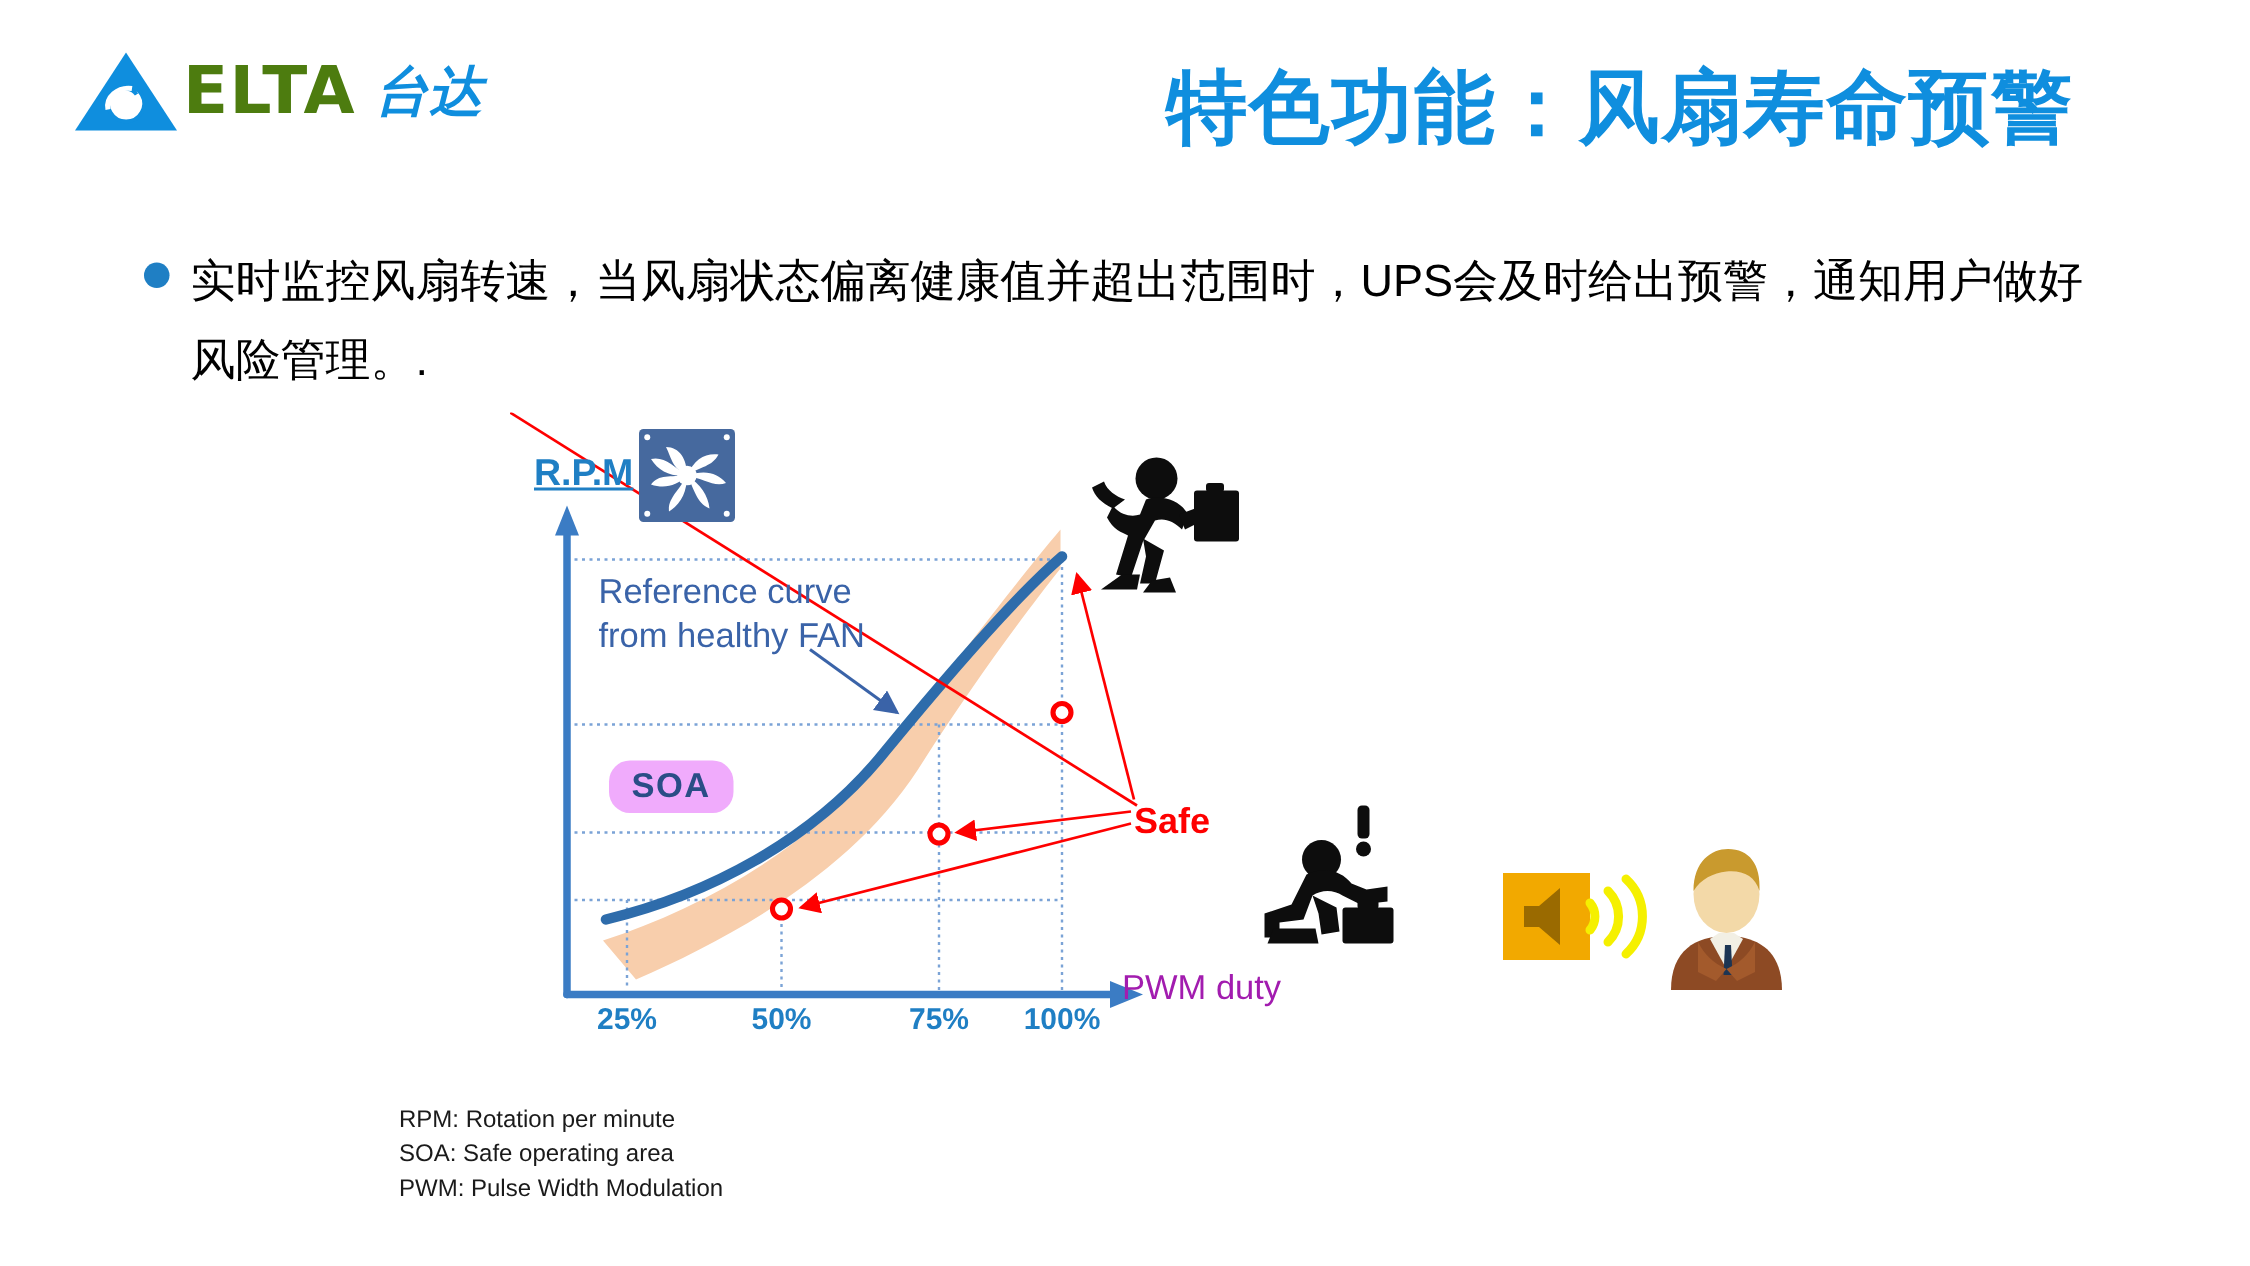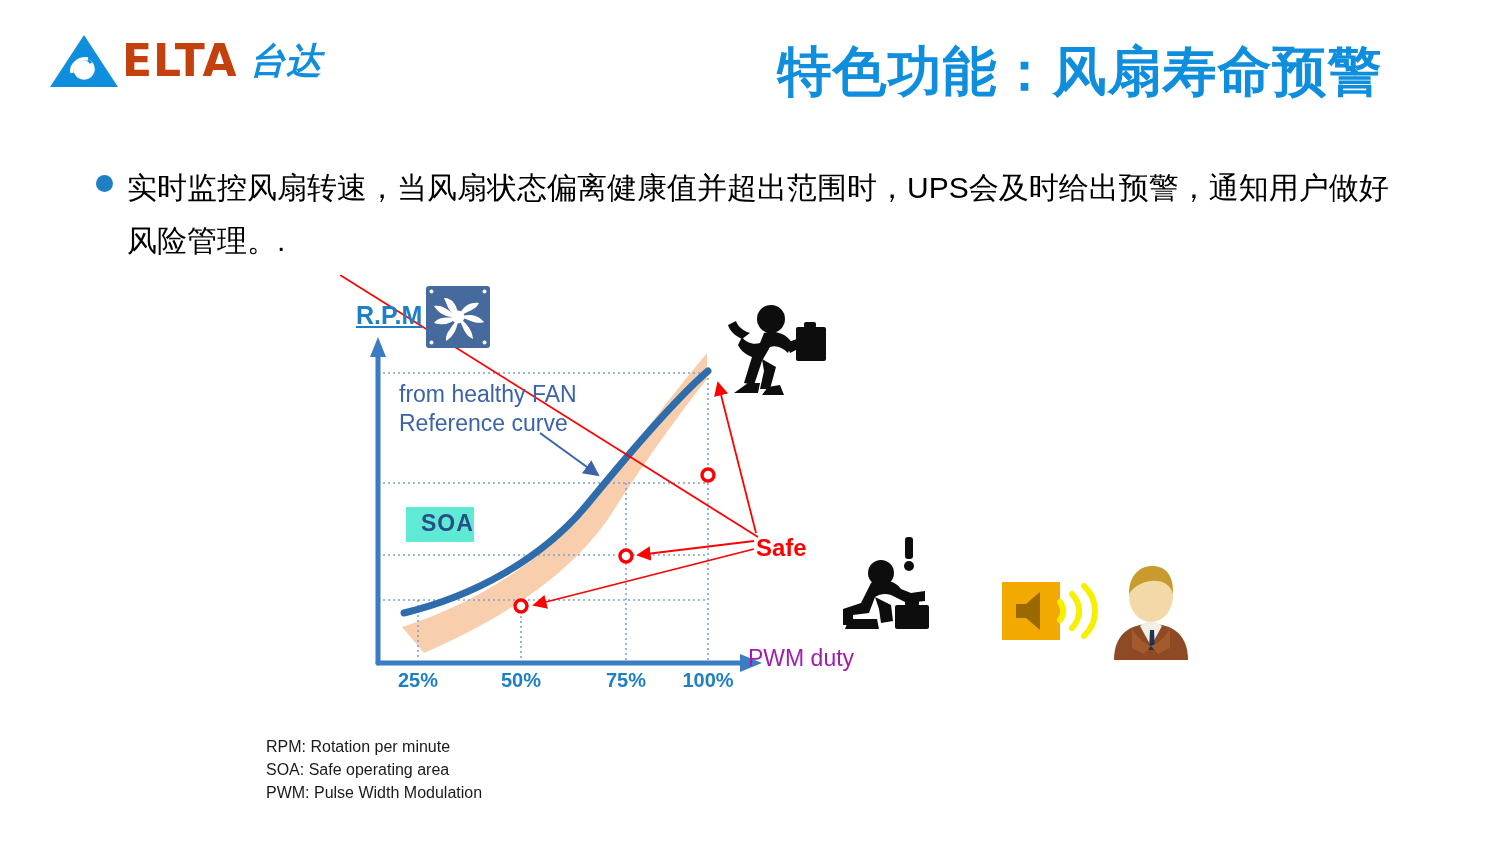--- a/index.html
+++ b/index.html
@@ -30,21 +30,21 @@
     height: 58px;
   }
   .delta-triangle {
     position: relative;
     width: 72px;
     height: 56px;
   }
   .logo-wordmark {
     font-size: 44px;
     font-weight: bold;
-    color: #c2410c;
+    color: #4d7c0f;
     letter-spacing: 1px;
     line-height: 56px;
     margin-left: 2px;
     font-family: "DejaVu Sans", sans-serif;
   }
   .logo-cn-mark {
     font-size: 36px;
     font-weight: bold;
     color: #0f8ede;
     line-height: 56px;
@@ -141,26 +141,27 @@
     top: 105px;
     font-size: 23px;
     color: #3a63a8;
     line-height: 1.25;
     white-space: nowrap;
   }
   .soa-chip {
     position: absolute;
     left: 66px;
     top: 232px;
-    background: #5eead4;
+    background: #f0abfc;
     color: #2a4d86;
     font-size: 23px;
     font-weight: bold;
-    padding: 3px 0 5px 15px;
+    padding: 3px 15px 5px 15px;
     letter-spacing: 1px;
+    border-radius: 14px;
   }
   .aging-label {
     position: absolute;
     left: 416px;
     top: 259px;
     font-size: 24px;
     font-weight: bold;
     color: #fe0000;
   }
   .xtick-label {
@@ -311,22 +312,22 @@
         <path d="M32,31 C23,25 17,18 8,20 C13,28 21,32 32,31 Z"></path>
       </g>
       <circle cx="32" cy="31" r="6.5" fill="#ffffff"></circle>
     </svg>
   </span>
 
   <span class="rpm-label">R.P.M</span>
   <span class="pwm-label">PWM duty</span>
 
   <div class="ref-curve-label">
+    <div>Reference curve</div>
     <div>from healthy FAN</div>
-    <div>Reference curve</div>
   </div>
 
   <span class="soa-chip">SOA</span>
   <span class="aging-label">Safe</span>
 
   <span class="xtick-label" style="left:78px;">25%</span>
   <span class="xtick-label" style="left:181px;">50%</span>
   <span class="xtick-label" style="left:286px;">75%</span>
   <span class="xtick-label" style="left:368px;">100%</span>
 </div>

